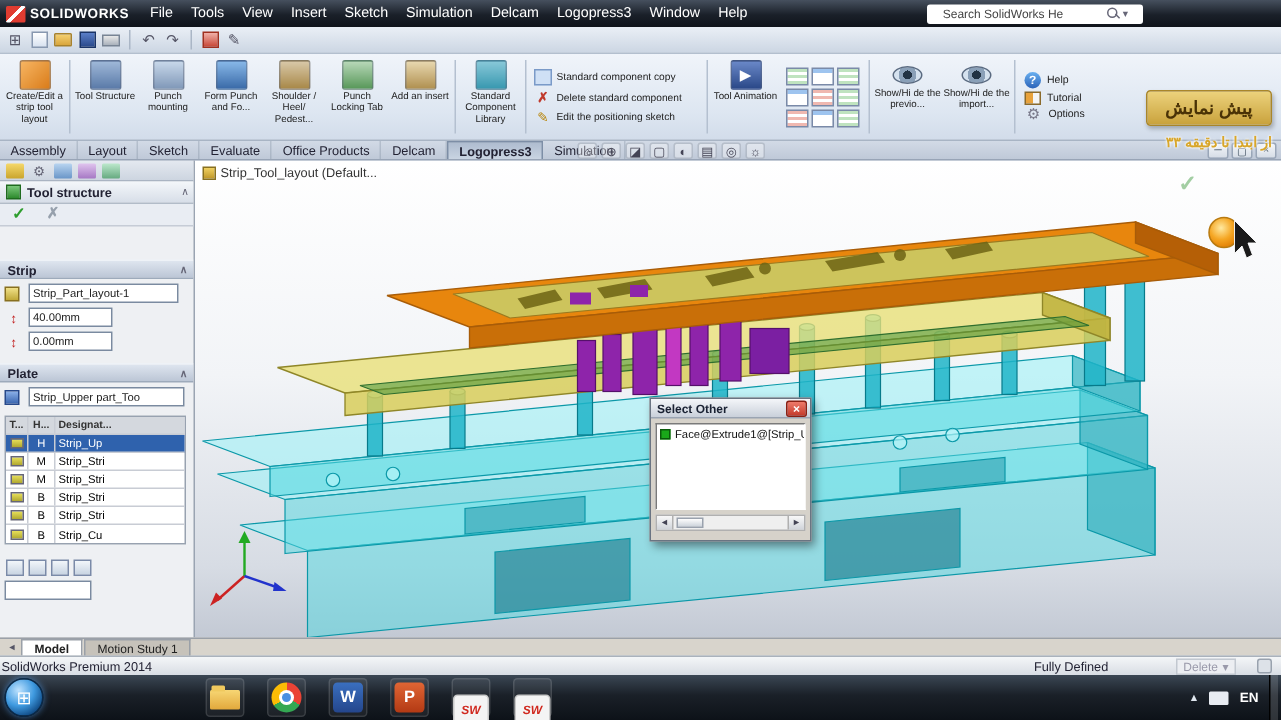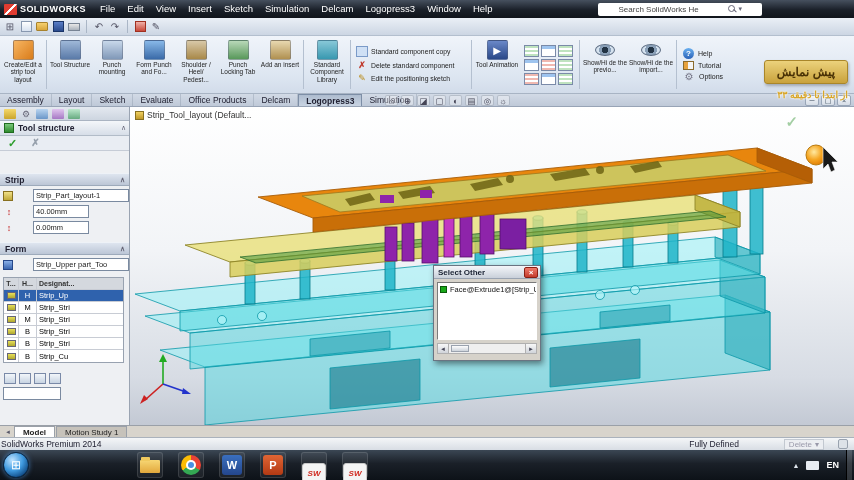--- a/index.html
+++ b/index.html
@@ -8,21 +8,21 @@
   #screen { position:relative; width:854px; height:480px; overflow:hidden; background:#dfe5ee; }
 
   
   .titlebar { position:absolute; left:0; top:0; width:854px; height:18px; z-index:10;
     background:linear-gradient(#46505e,#1a2029 55%,#10141b); display:flex; align-items:center; color:#fff; }
   .sw-mark { width:13px; height:11px; margin:0 3px 0 4px; flex:none;
     background:linear-gradient(135deg,#e03c31 44%,#ffffff 44% 56%,#e03c31 56%); border-radius:1px; }
   .app-name { font-size:9px; font-weight:bold; letter-spacing:.4px; margin-right:8px; }
   .menu-item { font-size:9.5px; padding:0 6px; line-height:18px; cursor:default; }
   .search-wrap { margin-left:auto; margin-right:92px; display:flex; align-items:center; height:13px;
-    background:#fff; border-radius:2px; padding:0 20px; }
+    background:#fff; border-radius:2px; padding:0 10px; }
   .search-input { border:none; outline:none; width:108px; font-size:8px; color:#444; font-family:"Liberation Sans",sans-serif; }
   .mag { width:8px; height:8px; position:relative; flex:none; margin:0 2px; }
   .mag:before { content:""; position:absolute; left:0; top:0; width:5px; height:5px; border:1.2px solid #667; border-radius:50%; }
   .mag:after { content:""; position:absolute; left:4.5px; top:4.5px; width:3.5px; height:1.2px; background:#667; transform:rotate(45deg); }
   .search-dd { font-size:7px; color:#667; flex:none; }
 
   
   .quickbar { position:absolute; left:0; top:18px; width:854px; height:18px;
     background:linear-gradient(#eaeff6,#ccd6e3); border-bottom:1px solid #b3bfce;
     display:flex; align-items:center; padding-left:3px; gap:2px; }
@@ -98,21 +98,21 @@
   .ts-header { height:15px; background:linear-gradient(#f4f7fa,#d7dee8); border-bottom:1px solid #b2bcc8; display:flex; align-items:center; gap:4px; padding:0 4px; }
   .ts-ico { width:10px; height:10px; background:linear-gradient(#7ac87a,#2e8b2e); border:1px solid #1e6b1e; flex:none; }
   .ts-title { font-size:8.5px; font-weight:bold; color:#223; flex:1; white-space:nowrap; overflow:hidden; }
   .hdr-chev { font-size:7px; color:#667; letter-spacing:-1px; }
   .confirm-row { height:15px; background:#e9edf3; border-bottom:1px solid #c6ccd6; display:flex; align-items:center; gap:14px; padding-left:8px; }
   .okmark { color:#2e9e2e; font-size:11px; font-weight:bold; line-height:12px; }
   .xmark { color:#96a0ac; font-size:10px; font-weight:bold; line-height:12px; }
   .section-bar { height:13px; background:linear-gradient(#dee5ef,#bcc6d6); border-top:1px solid #eef2f7; border-bottom:1px solid #9daabb;
     display:flex; align-items:center; padding:0 5px; font-size:8.5px; font-weight:bold; color:#223; }
   .section-bar .hdr-chev { margin-left:auto; }
-  .frow { display:flex; align-items:center; gap:18px; margin:3px 0 0 3px; }
+  .frow { display:flex; align-items:center; gap:4px; margin:3px 0 0 3px; }
   .dimico { width:12px; text-align:center; color:#c22222; font-weight:bold; font-size:9px; flex:none; }
   .miniico { width:10px; height:10px; flex:none; margin-right:2px; }
   .part-ico { background:linear-gradient(#f0e088,#c0a838); border:1px solid #887020; }
   .cube-blue { background:linear-gradient(#8ab0e8,#3a66b0); border:1px solid #26488a; }
   .fbox { height:13px; background:#fff; border:1px solid #7a8aa0; font-size:7.5px; color:#222; line-height:12px; padding:0 2px;
     white-space:nowrap; overflow:hidden; }
   .w100 { width:100px; } .w104 { width:104px; } .w72 { width:56px; } .w58 { width:58px; }
   .spacer22 { height:22px; } .spacer8 { height:8px; } .spacer6 { height:6px; }
   .ptable { margin:0 0 0 3px; width:121px; border:1px solid #98a2b0; background:#fff; font-size:7.5px; }
   .prow { display:flex; height:12px; border-bottom:1px solid #c8ccd4; align-items:stretch; }
@@ -214,21 +214,21 @@
 </style>
 </head>
 <body>
 
 <div id="screen">
 
   <div class="titlebar">
     <span class="sw-mark"></span>
     <span class="app-name">SOLIDWORKS</span>
     <span class="menu-item">File</span>
-    <span class="menu-item">Edit</span>
+    <span class="menu-item">Tools</span>
     <span class="menu-item">View</span>
     <span class="menu-item">Insert</span>
     <span class="menu-item">Sketch</span>
     <span class="menu-item">Simulation</span>
     <span class="menu-item">Delcam</span>
     <span class="menu-item">Logopress3</span>
     <span class="menu-item">Window</span>
     <span class="menu-item">Help</span>
     <div class="search-wrap">
       <input class="search-input" readonly="" value="Search SolidWorks He" style="">
@@ -410,21 +410,21 @@
       <div class="frow">
         <span class="dimico">↕</span>
         <span class="fbox w72">40.00mm</span>
       </div>
       <div class="frow">
         <span class="dimico">↕</span>
         <span class="fbox w72">0.00mm</span>
       </div>
       <div class="spacer8"></div>
       <div class="section-bar">
-        <span>Form</span>
+        <span>Plate</span>
         <span class="hdr-chev">∧</span>
       </div>
       <div class="frow">
         <span class="mini-ico miniico cube-blue"></span>
         <span class="fbox w104">Strip_Upper part_Too</span>
       </div>
       <div class="spacer6"></div>
       <div class="ptable">
         <div class="prow phead">
           <span class="pcell c0">T...</span>

